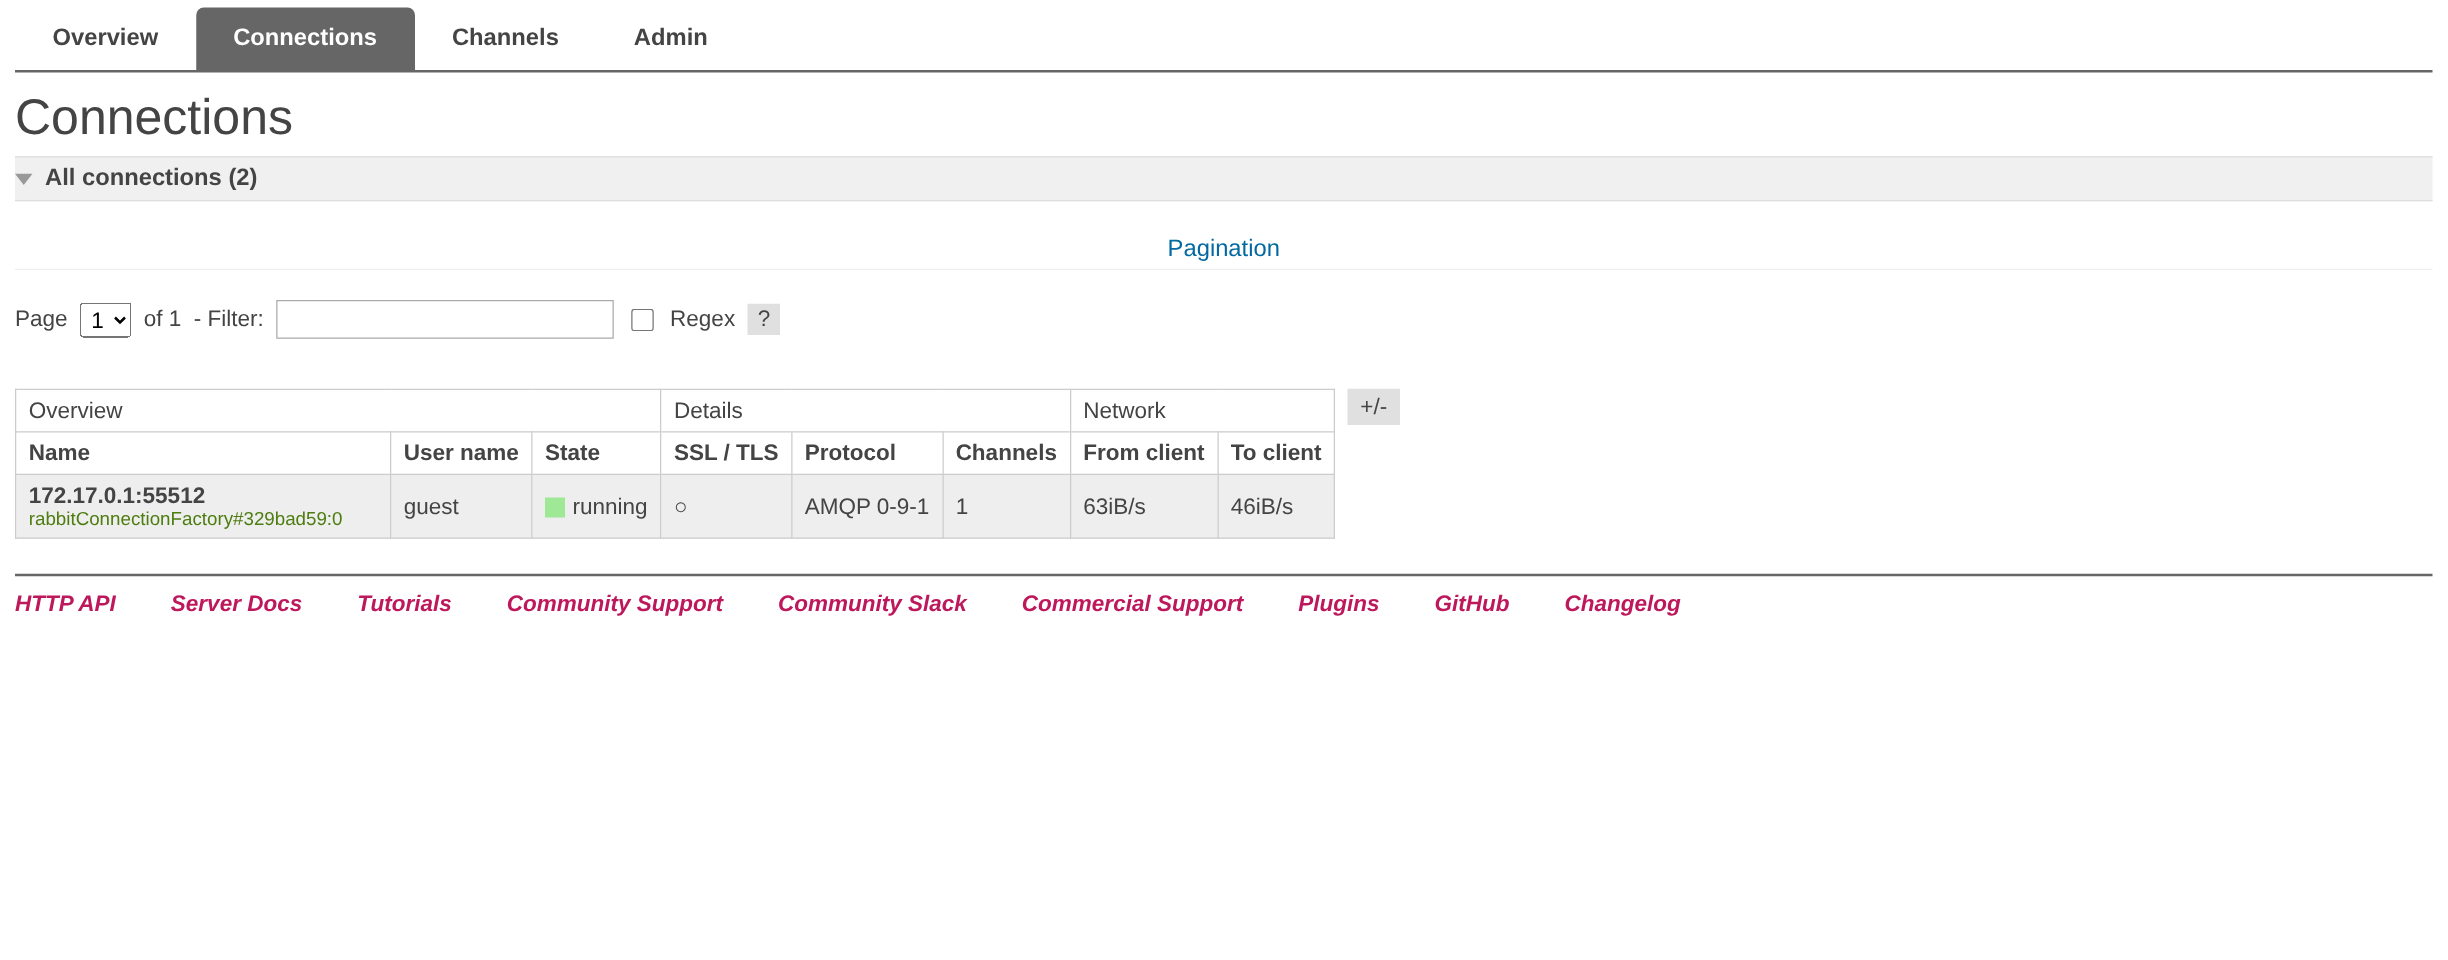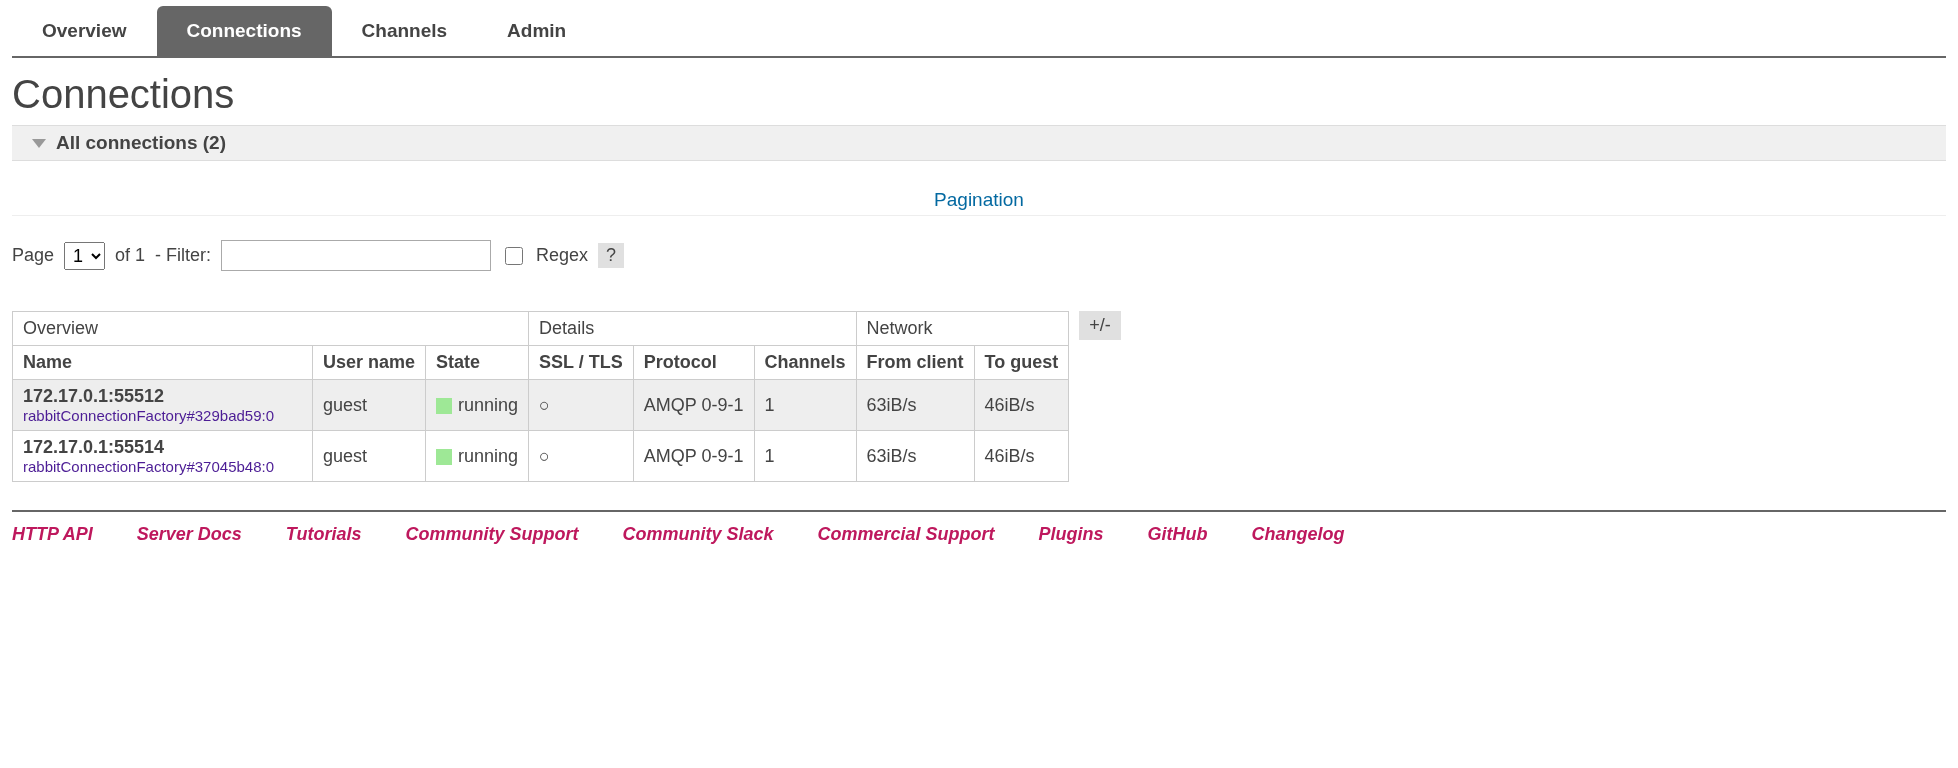--- a/index.html
+++ b/index.html
@@ -30,21 +30,21 @@
   h1 {
     font-size: 40px;
     font-weight: normal;
     margin: 14px 0 8px 0;
     color: #444;
   }
   .section-header {
     background: #f0f0f0;
     border-top: 1px solid #ddd;
     border-bottom: 1px solid #ddd;
-    padding: 6px 20px;
+    padding: 6px 0;
     display: flex;
     align-items: center;
     gap: 10px;
     font-weight: bold;
     font-size: 19px;
   }
   .chev {
     width: 0; height: 0;
     border-left: 7px solid transparent;
     border-right: 7px solid transparent;
@@ -101,21 +101,21 @@
     font-weight: normal;
     background: #fff;
   }
   table.conn th.col {
     font-weight: bold;
   }
   table.conn tr.row0 td { background: #eee; }
   table.conn tr.row1 td { background: #fff; }
   .name-cell { min-width: 300px; }
   .name-main { font-weight: bold; }
-  .name-sub { color: #4c1d95; font-size: 15px; }
+  .name-sub { color: #4d7c0f; font-size: 15px; }
   .state-cell { white-space: nowrap; }
   .state-box {
     display: inline-block;
     width: 16px; height: 16px;
     background: #9ee896;
     vertical-align: middle;
     margin-right: 6px;
   }
   .ssl-cell, .user-cell { text-align: center; }
   .channels-cell { text-align: right; }
@@ -177,54 +177,39 @@
         <th class="group" colspan="2">Network</th>
       </tr>
       <tr>
         <th class="col name-cell">Name</th>
         <th class="col">User name</th>
         <th class="col">State</th>
         <th class="col">SSL / TLS</th>
         <th class="col">Protocol</th>
         <th class="col">Channels</th>
         <th class="col">From client</th>
-        <th class="col">To guest</th>
+        <th class="col">To client</th>
       </tr>
     </thead>
     <tbody>
       <tr class="row0">
         <td class="name-cell">
           <div class="name-main">172.17.0.1:55512</div>
           <div class="name-sub">rabbitConnectionFactory#329bad59:0</div>
         </td>
         <td class="user-cell">guest</td>
         <td class="state-cell">
           <span class="state-box"></span><span>running</span>
         </td>
         <td class="ssl-cell">○</td>
         <td>AMQP 0-9-1</td>
         <td class="channels-cell">1</td>
         <td>63iB/s</td>
         <td>46iB/s</td>
       </tr>
-      <tr class="row1">
-        <td class="name-cell">
-          <div class="name-main">172.17.0.1:55514</div>
-          <div class="name-sub">rabbitConnectionFactory#37045b48:0</div>
-        </td>
-        <td class="user-cell">guest</td>
-        <td class="state-cell">
-          <span class="state-box"></span><span>running</span>
-        </td>
-        <td class="ssl-cell">○</td>
-        <td>AMQP 0-9-1</td>
-        <td class="channels-cell">1</td>
-        <td>63iB/s</td>
-        <td>46iB/s</td>
-      </tr>
     </tbody>
   </table>
   <div class="plusminus">+/-</div>
 </div>
 
 <div class="footer">
   <a>HTTP API</a>
   <a>Server Docs</a>
   <a>Tutorials</a>
   <a>Community Support</a>

